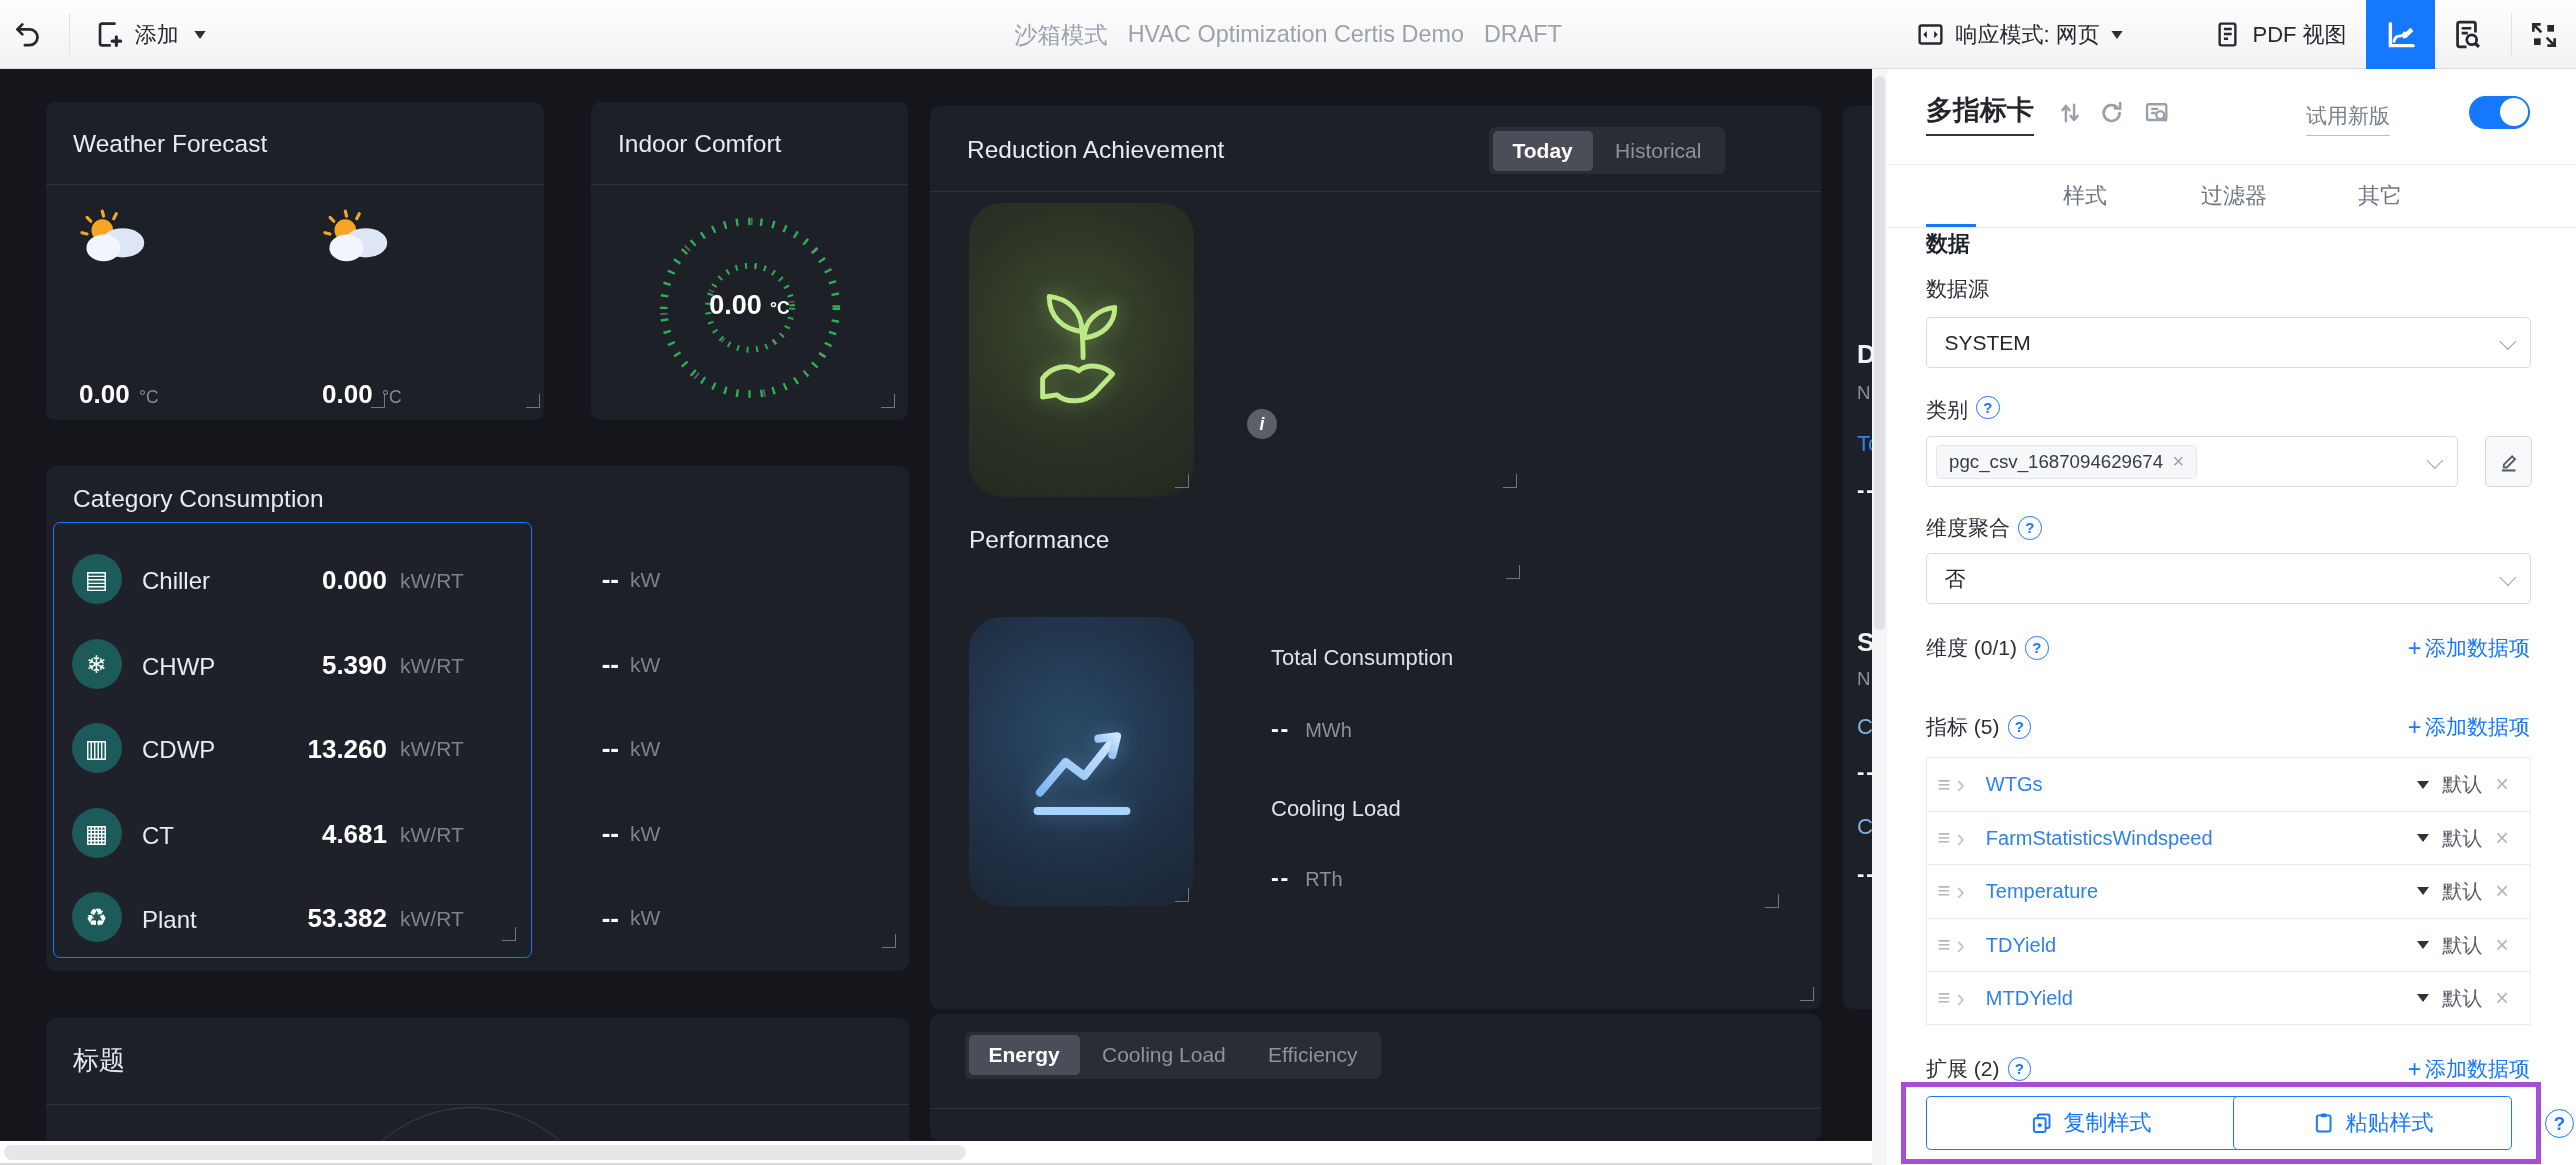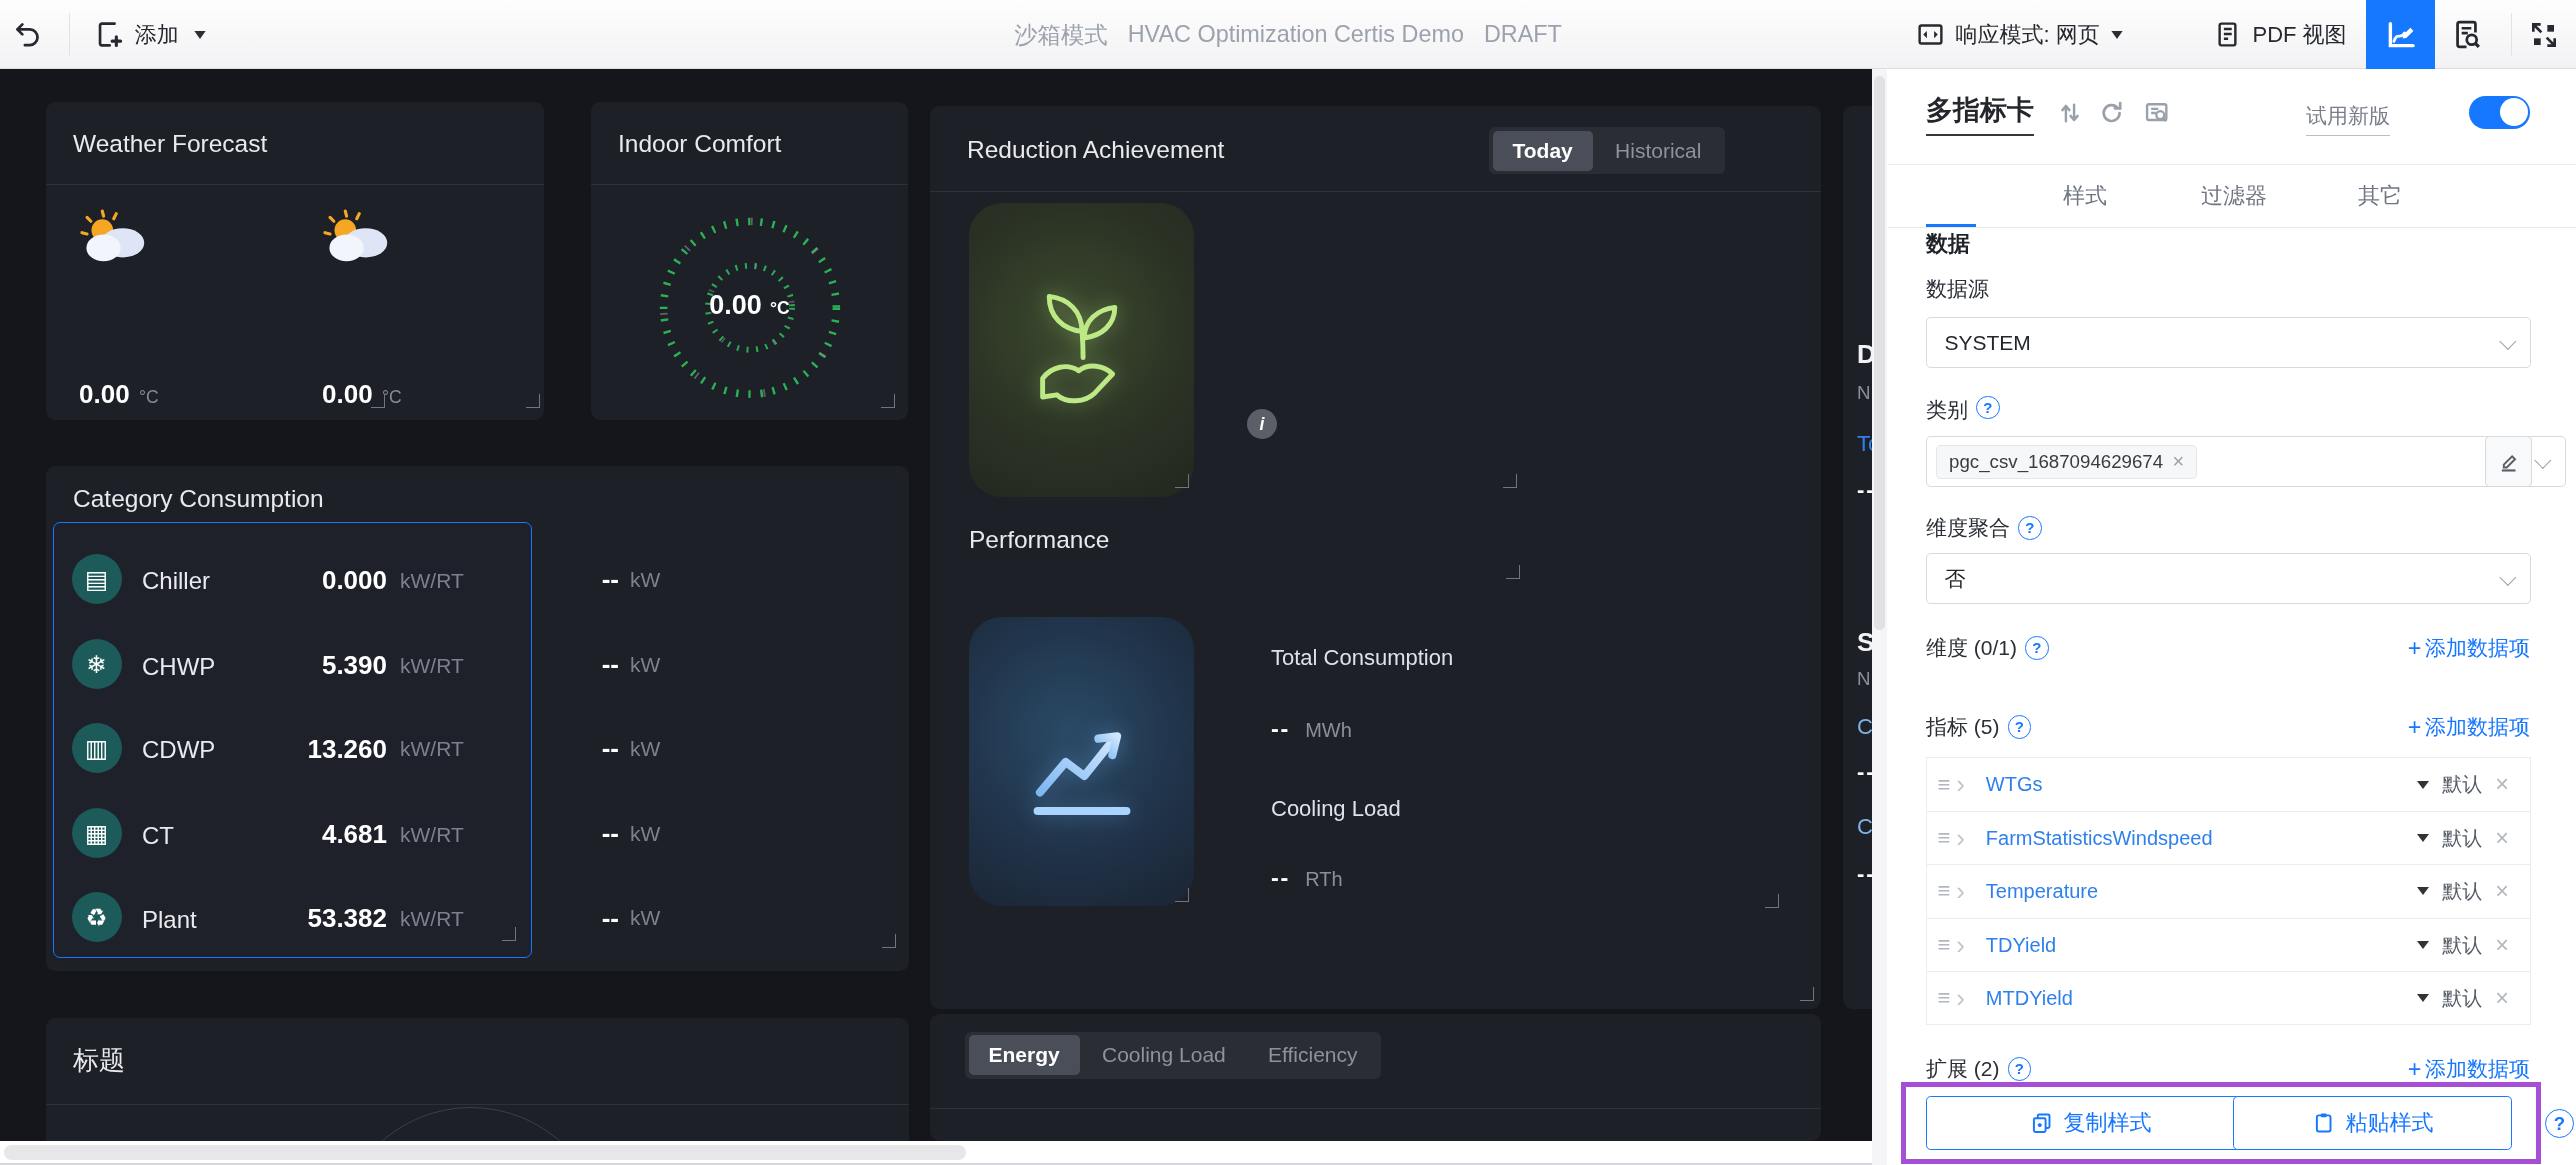--- a/index.html
+++ b/index.html
@@ -428,21 +428,21 @@
     <div class="abs p-label" style="left:38px; top:206px;">数据源</div>
     <div class="p-select" style="left:38px; top:248px; width:605px;">
       <span class="val">SYSTEM</span>
       <span class="chev"></span>
     </div>
 
     <div class="abs" style="left:38px; top:327px; display:flex; align-items:flex-start;">
       <span class="p-label">类别</span>
       <span class="p-help">?</span>
     </div>
-    <div class="p-select" style="left:38px; top:367px; width:640px;">
+    <div class="p-select" style="left:38px; top:367px; width:532px;">
       <span style="display:flex; align-items:center; margin-left:9.4px; height:34px; background:#f6f7f9;
             border:1.2px solid #e4e6ea; border-radius:4.7px; padding:0 11.7px; font-size:18.7px; color:#383c43;">
         <span>pgc_csv_1687094629674</span>
         <span style="margin-left:9.4px; color:#9aa0aa; font-size:20px;">×</span>
       </span>
       <span class="chev"></span>
     </div>
     <div class="abs" style="left:597px; top:367px; width:47px; height:51px; background:#f8f9fa; border:1.2px solid #d9d9d9;
          border-radius:4.7px; display:flex; align-items:center; justify-content:center;">
       <svg width="23.4" height="23.4" viewBox="0 0 24 24" fill="none" stroke="#5a5f68" stroke-width="2">

